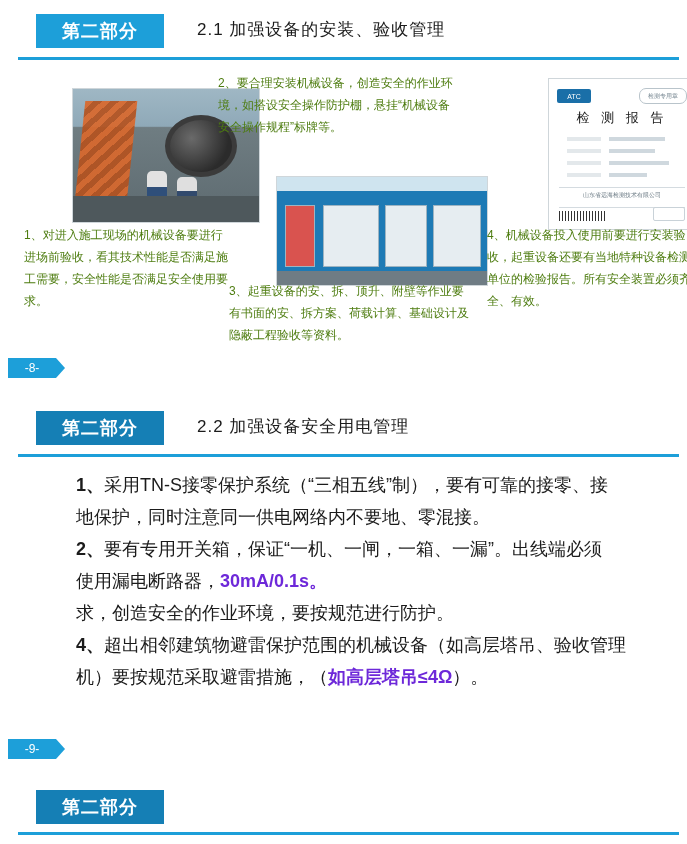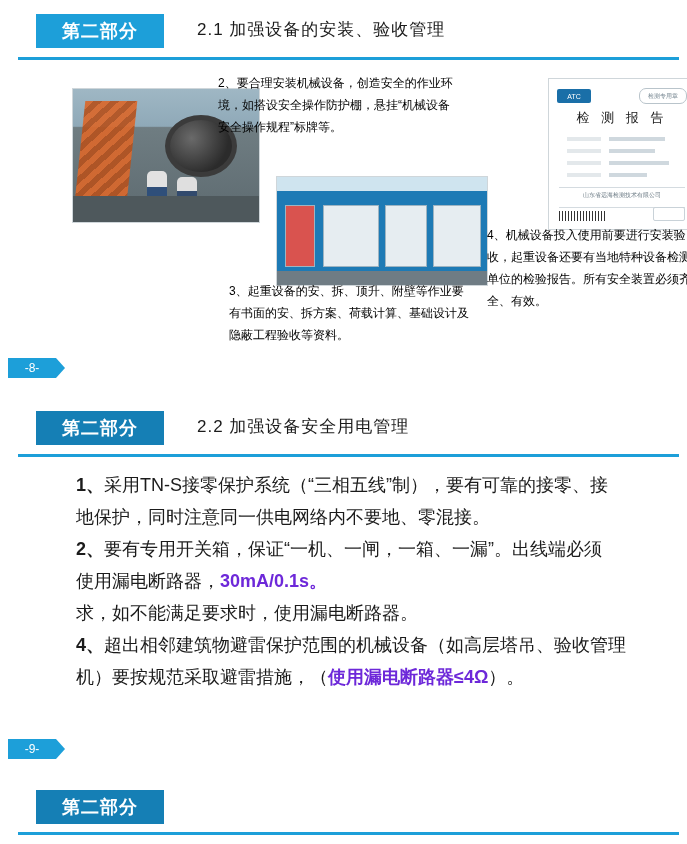--- a/index.html
+++ b/index.html
@@ -247,21 +247,21 @@
   }
   .doc-stamp {
     width: 30px; height: 12px;
     border: 1px solid #c9d2d8; border-radius: 2px;
   }
 
   .cap {
     position: absolute;
     font-size: 12px;
     line-height: 22px;
-    color: #000000;
+    color: #4d7c0f;
   }
   .cap-1 { left: 24px;  top: 224px; width: 206px; }
   .cap-2 { left: 218px; top: 72px;  width: 236px; }
   .cap-3 { left: 229px; top: 280px; width: 244px; }
   .cap-4 { left: 487px; top: 224px; width: 206px; }
 
   
   .body-2 {
     position: absolute;
     left: 76px;
@@ -326,20 +326,21 @@
       <div class="doc-rule" style="top:108px;"></div>
       <div style="position:absolute;left:0;right:0;top:112px;text-align:center;font-size:6px;color:#6b7a84;">山东省远海检测技术有限公司</div>
       <div class="doc-rule" style="top:128px;"></div>
       <div class="doc-bottom">
         <span class="doc-bar"></span>
         <span class="doc-stamp"></span>
       </div>
     </figure>
 
     <div class="cap cap-2">2、要合理安装机械设备，创造安全的作业环境，如搭设安全操作防护棚，悬挂“机械设备安全操作规程”标牌等。</div>
+    <div class="cap cap-1">1、对进入施工现场的机械设备要进行进场前验收，看其技术性能是否满足施工需要，安全性能是否满足安全使用要求。</div>
     <div class="cap cap-3">3、起重设备的安、拆、顶升、附壁等作业要有书面的安、拆方案、荷载计算、基础设计及隐蔽工程验收等资料。</div>
     <div class="cap cap-4">4、机械设备投入使用前要进行安装验收，起重设备还要有当地特种设备检测单位的检验报告。所有安全装置必须齐全、有效。</div>
 
     <div class="pagetag" style="top:358px;">-8-</div>
   </section>
 
   <section class="slide slide-2">
     <div class="hdr">
       <div class="hdr-tag dark">第二部分</div>
       <div class="hdr-title">2.2   加强设备安全用电管理</div>
@@ -353,27 +354,27 @@
       <p>
         <span>地保护，同时注意同一供电网络内不要地、零混接。</span>
       </p>
       <p>
         <span class="b">2、</span><span>要有专用开关箱，保证“一机、一闸，一箱、一漏”。出线端必须</span>
       </p>
       <p>
         <span>使用漏电断路器，</span><span class="red">30mA/0.1s。</span>
       </p>
       <p>
-        <span>求，如不能满足要求时，使用漏电断路器。</span>
+        <span>求，创造安全的作业环境，要按规范进行防护。</span>
       </p>
       <p>
         <span class="b">4、</span><span>超出相邻建筑物避雷保护范围的机械设备（如高层塔吊、验收管理</span>
       </p>
       <p>
-        <span>机）要按规范采取避雷措施，（</span><span class="red">使用漏电断路器≤4Ω</span><span>）。</span>
+        <span>机）要按规范采取避雷措施，（</span><span class="red">如高层塔吊≤4Ω</span><span>）。</span>
       </p>
     </div>
 
     <div class="pagetag" style="top:342px;">-9-</div>
   </section>
 
   <section class="slide slide-3">
     <div class="hdr">
       <div class="hdr-tag dark">第二部分</div>
       <div class="hdr-rule" style="top:54px;"></div>

